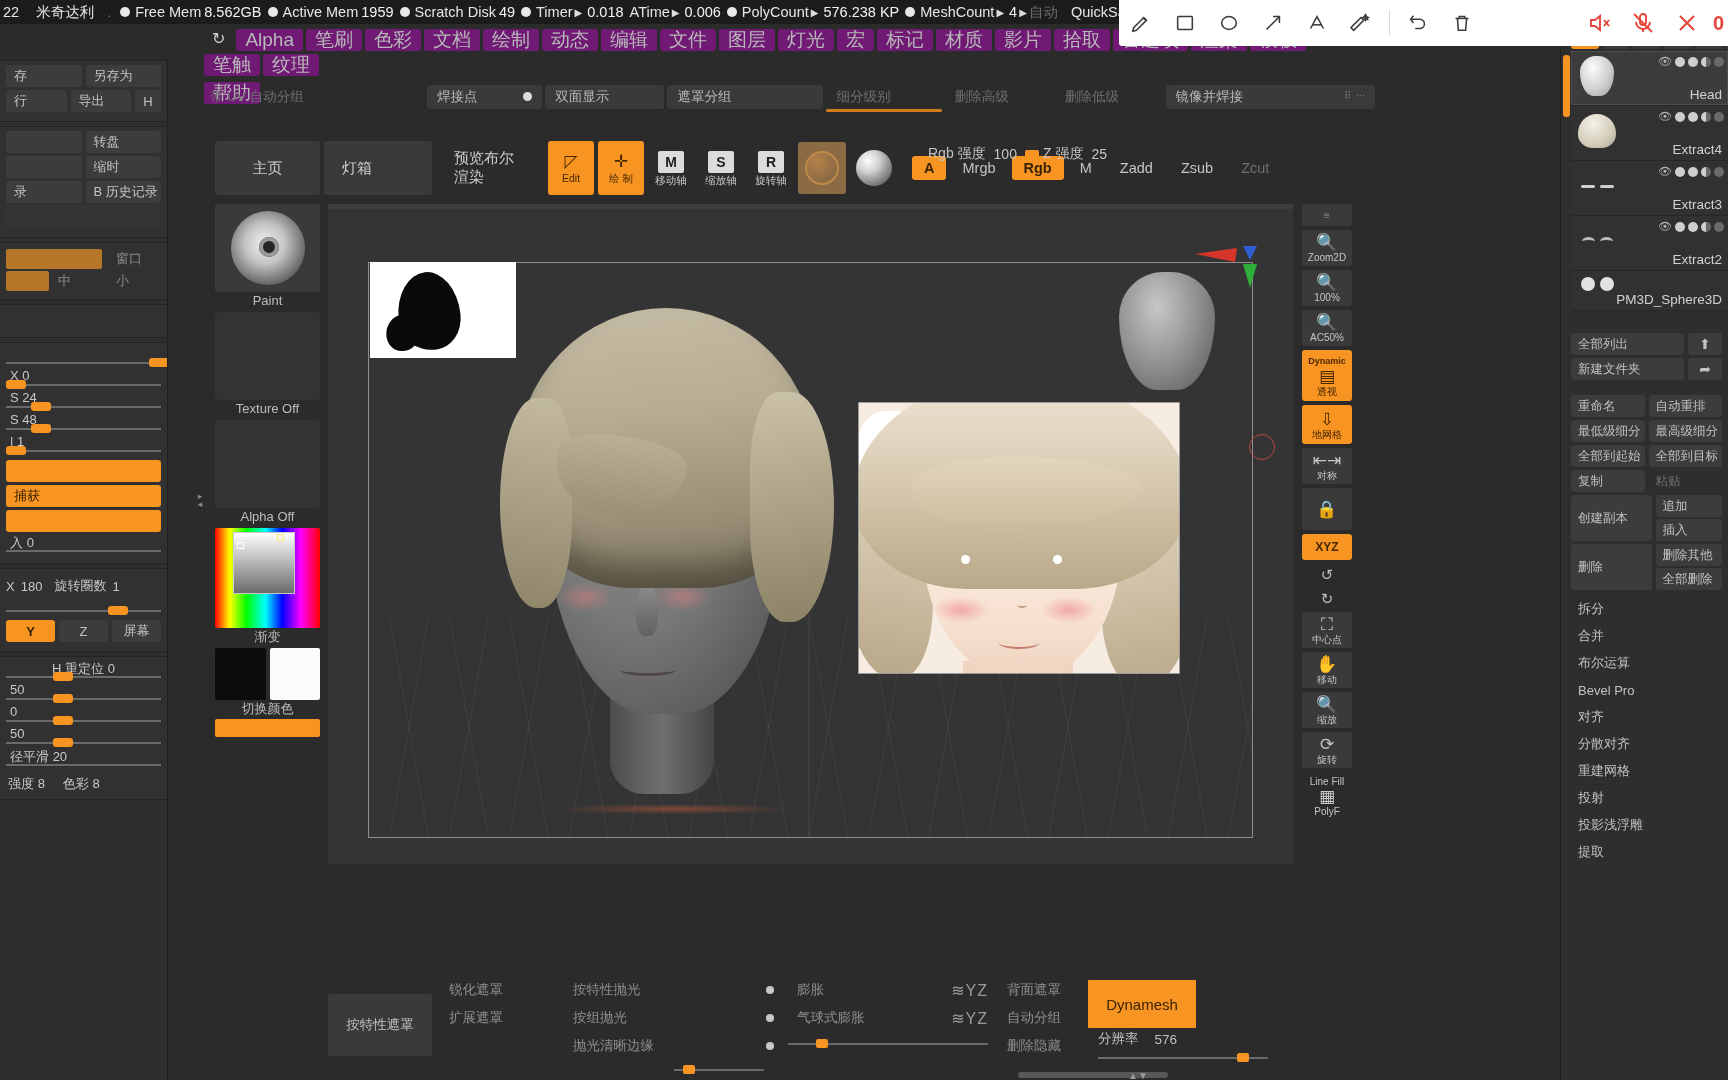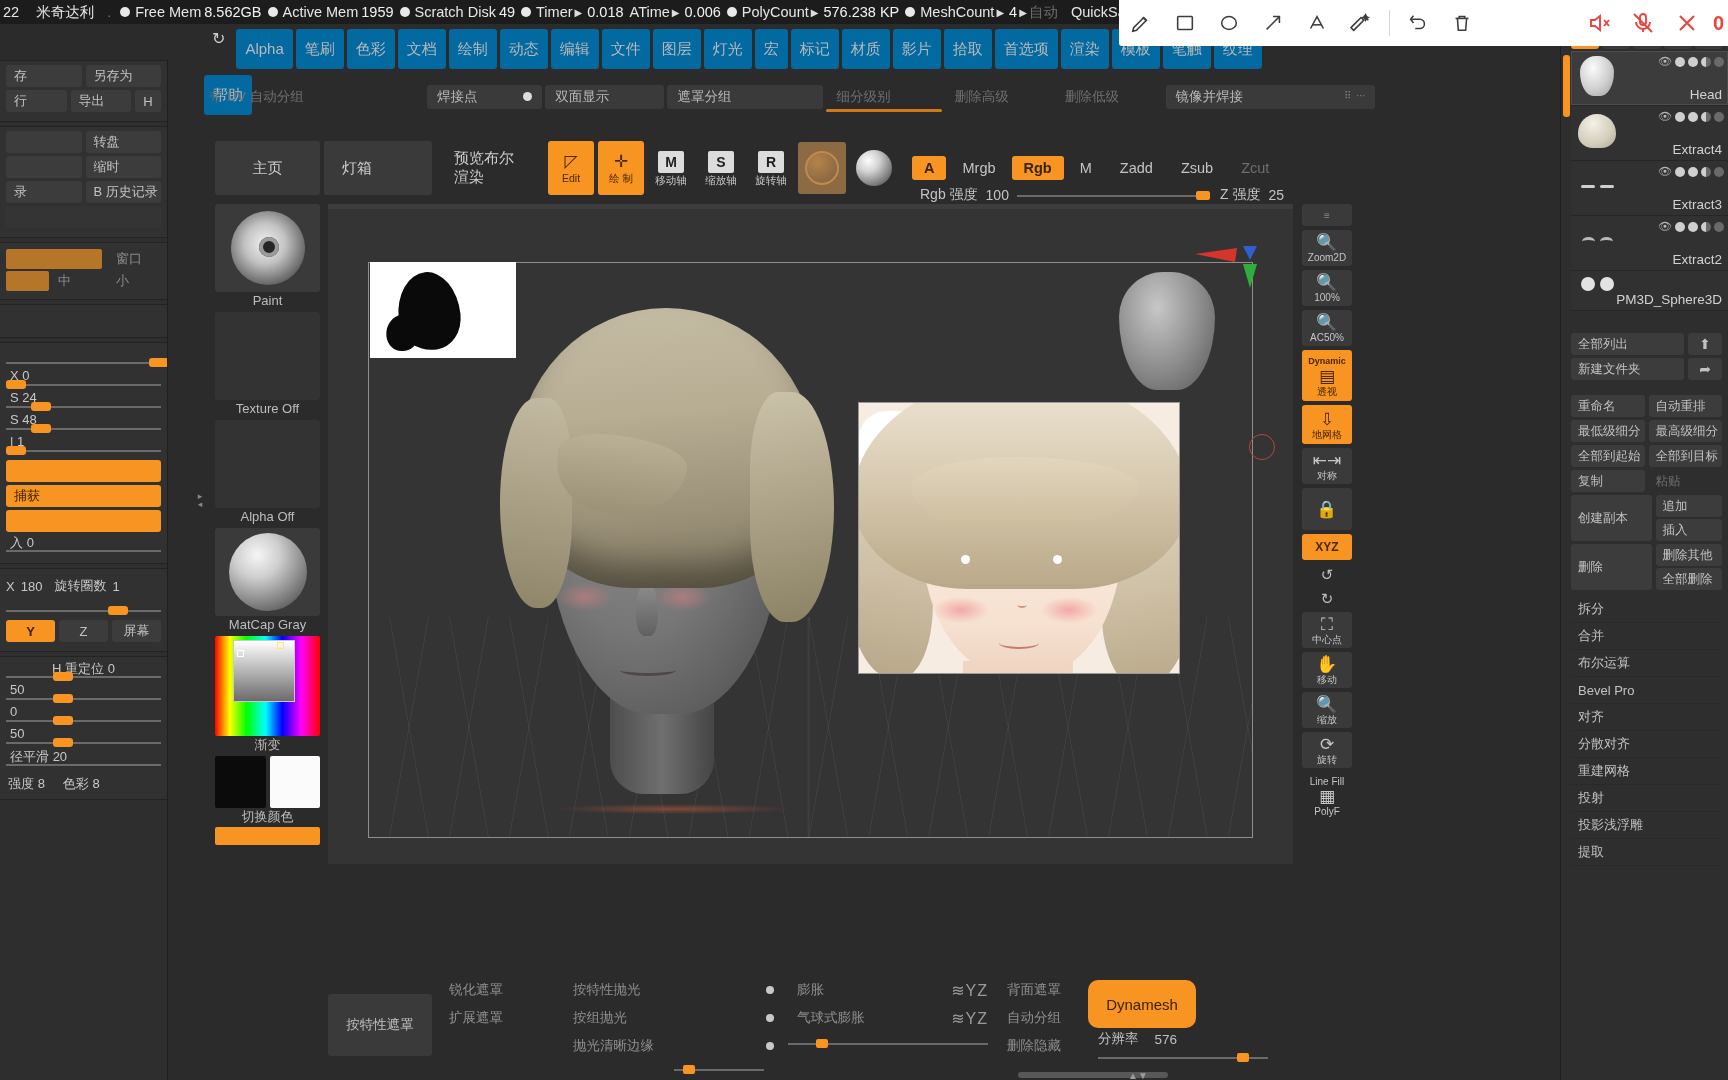--- a/index.html
+++ b/index.html
@@ -28,22 +28,22 @@
   .tri{ display:inline-block; color:#ddd; font-size:10px; margin:0 2px; }
   .dim{ color:#6d6d6d; }
   .qs{ color:#e6e6e6; margin-left:10px; }
 
   
   .menubar{
     position:absolute; left:200px; top:26px; width:1120px;
     display:flex; flex-wrap:wrap; gap:3px; padding:3px 4px;
   }
   .menu-item{
-    font-size:15px; color:#b9b9b9; padding:12px 9px; border-radius:3px;
-    background:#0369a1; cursor:default; line-height:16px;
+    font-size:19px; color:#b9b9b9; padding:3px 9px; border-radius:3px;
+    background:#701a75; cursor:default; line-height:16px;
   }
 
   
   .float-tools{
     position:absolute; right:0; top:0; height:46px; width:609px;
     background:#ffffff; display:flex; align-items:center;
     border-bottom-left-radius:3px; z-index:40;
   }
   .ft-btn{
     width:34px; height:34px; margin:0 5px; display:flex;
@@ -121,21 +121,21 @@
   .mbtn{
     background:#3a3a3a;border-radius:3px;padding:3px 12px;font-size:14.5px;color:#bcbcbc;
     line-height:18px;
   }
   .mbtn.on{ background:#f79422; color:#3a2400; font-weight:bold; }
   .mbtn.off{ background:transparent; color:#6f6f6f; }
   .mbtn.plain{ background:transparent; color:#c4c4c4; }
 
   .shelf3{
     position:absolute; left:920px; top:142px; width:450px;
-    display:flex; flex-direction:column; gap:20px;
+    display:flex; flex-direction:row; gap:8px;
   }
   .slider-row{ display:flex; align-items:center; gap:8px; }
   .sl{
     position:relative; height:14px; flex:1;
   }
   .sl .track{
     position:absolute;left:0;right:0;top:7px;height:1.5px;background:#6a6a6a;
   }
   .sl .knob{
     position:absolute;top:3px;width:14px;height:9px;border-radius:2px;background:#f79422;
@@ -520,21 +520,21 @@
   }
   .b-col{ position:absolute; }
   .b-btn{
     background:#3a3a3a; border-radius:3px; height:24px; display:flex;
     align-items:center; padding:0 9px; font-size:13.5px; color:#c0c0c0;
     white-space:nowrap;
   }
   .b-btn.ghost{ background:transparent; color:#8f8f8f; }
   .b-dot{ width:8px;height:8px;border-radius:50%;background:#c8c8c8; }
   .b-orange{
-    background:#f79422;border-radius:10px;height:48px;width:108px;display:flex;
+    background:#f79422;border-radius:1px;height:48px;width:108px;display:flex;
     align-items:center;justify-content:center;font-size:15px;color:#3a2400;
   }
   .b-slider{ position:relative; height:12px; width:100%; }
   .b-slider .t{ position:absolute;left:0;right:0;top:5px;height:1.5px;background:#6a6a6a; }
   .b-slider .k{ position:absolute;top:1px;width:12px;height:9px;border-radius:2px;background:#f79422; }
   .xyz{ font-size:16px;color:#9a9a9a;letter-spacing:1px; }
 
   .hscroll{
     position:absolute; left:690px; bottom:2px; width:150px; height:6px;
     background:#585858; border-radius:3px;
@@ -916,26 +916,20 @@
       </div>
       <div class="lc-cap">Texture Off</div>
     </div>
     <div class="lc-item">
       <div class="lc-swatch blank-sw">
         <span></span>
       </div>
       <div class="lc-cap">Alpha Off</div>
     </div>
     <div class="lc-item">
-      <div class="lc-swatch">
-        <div class="matcap"></div>
-      </div>
-      <div class="lc-cap">MatCap Gray</div>
-    </div>
-    <div class="lc-item">
       <div class="colorpicker">
         <div class="cp-box"></div>
         <div class="cp-cursor" style="left:22px;top:14px"></div>
         <div class="cp-cursor y" style="left:62px;top:6px"></div>
       </div>
       <div class="lc-cap">渐变</div>
     </div>
     <div class="lc-item">
       <div class="bw-pair">
         <div class="bw-black"></div>

